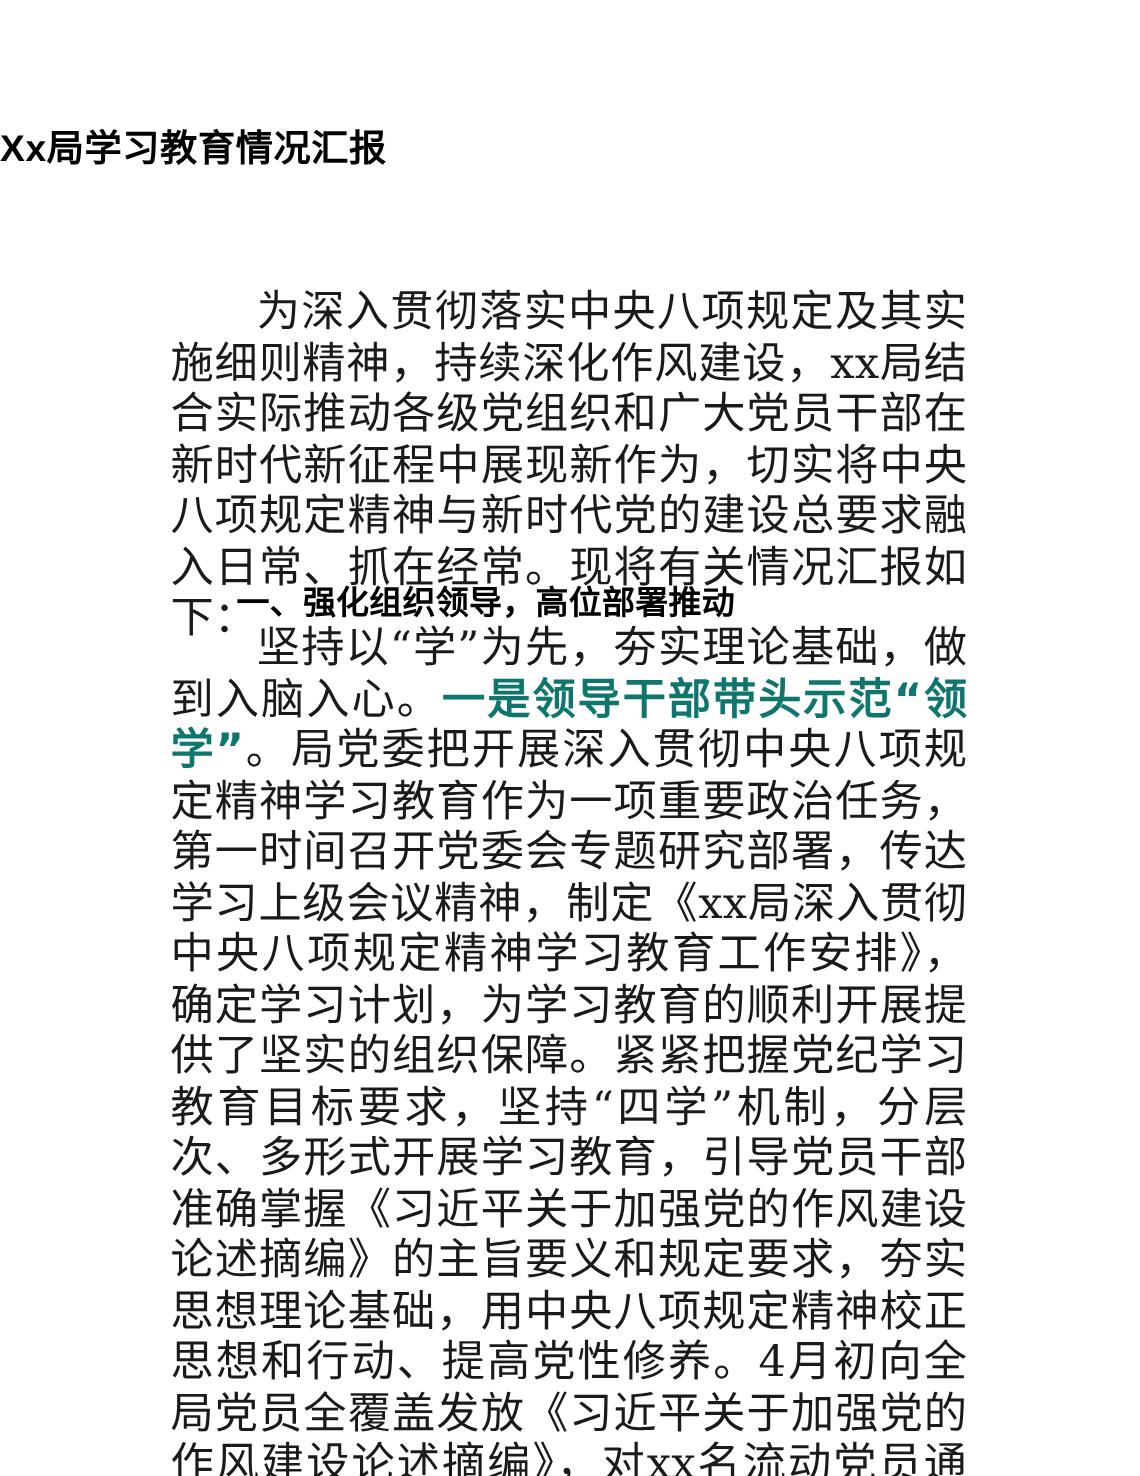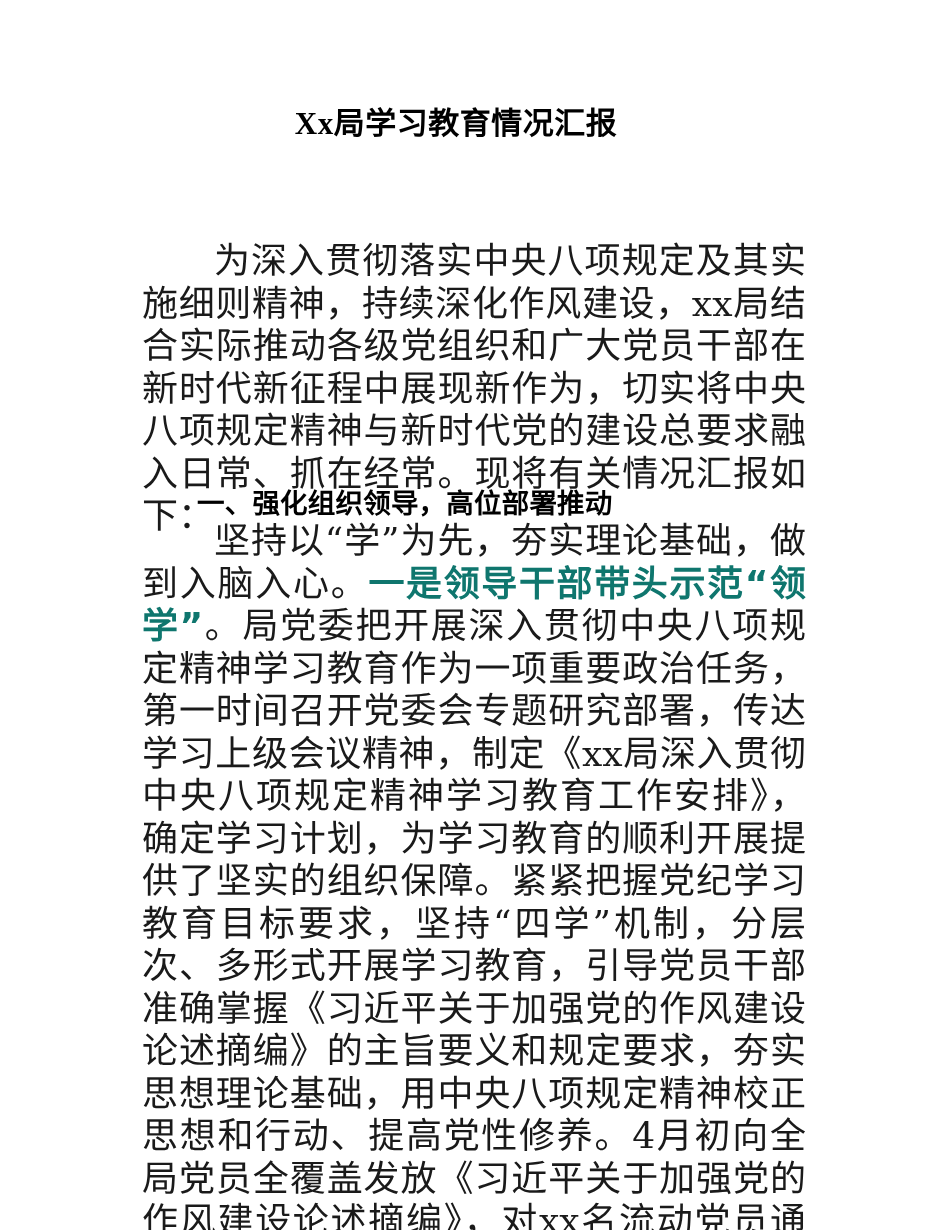--- a/index.html
+++ b/index.html
@@ -27,22 +27,21 @@
   }
 
   
   .doc-title {
     margin: 0;
     padding: 0;
     position: absolute;
     left: -142px;
     top: 105px;
     width: 912px;
-    text-align: center;
-    font-family: Liberation Serif, serif;
+    font-family: Liberation Sans, sans-serif;
     font-weight: 700;
     font-size: 31px;
     line-height: 38px;
     letter-spacing: 0.5px;
     color: #000000;
     white-space: nowrap;
   }
 
   
   .para {

